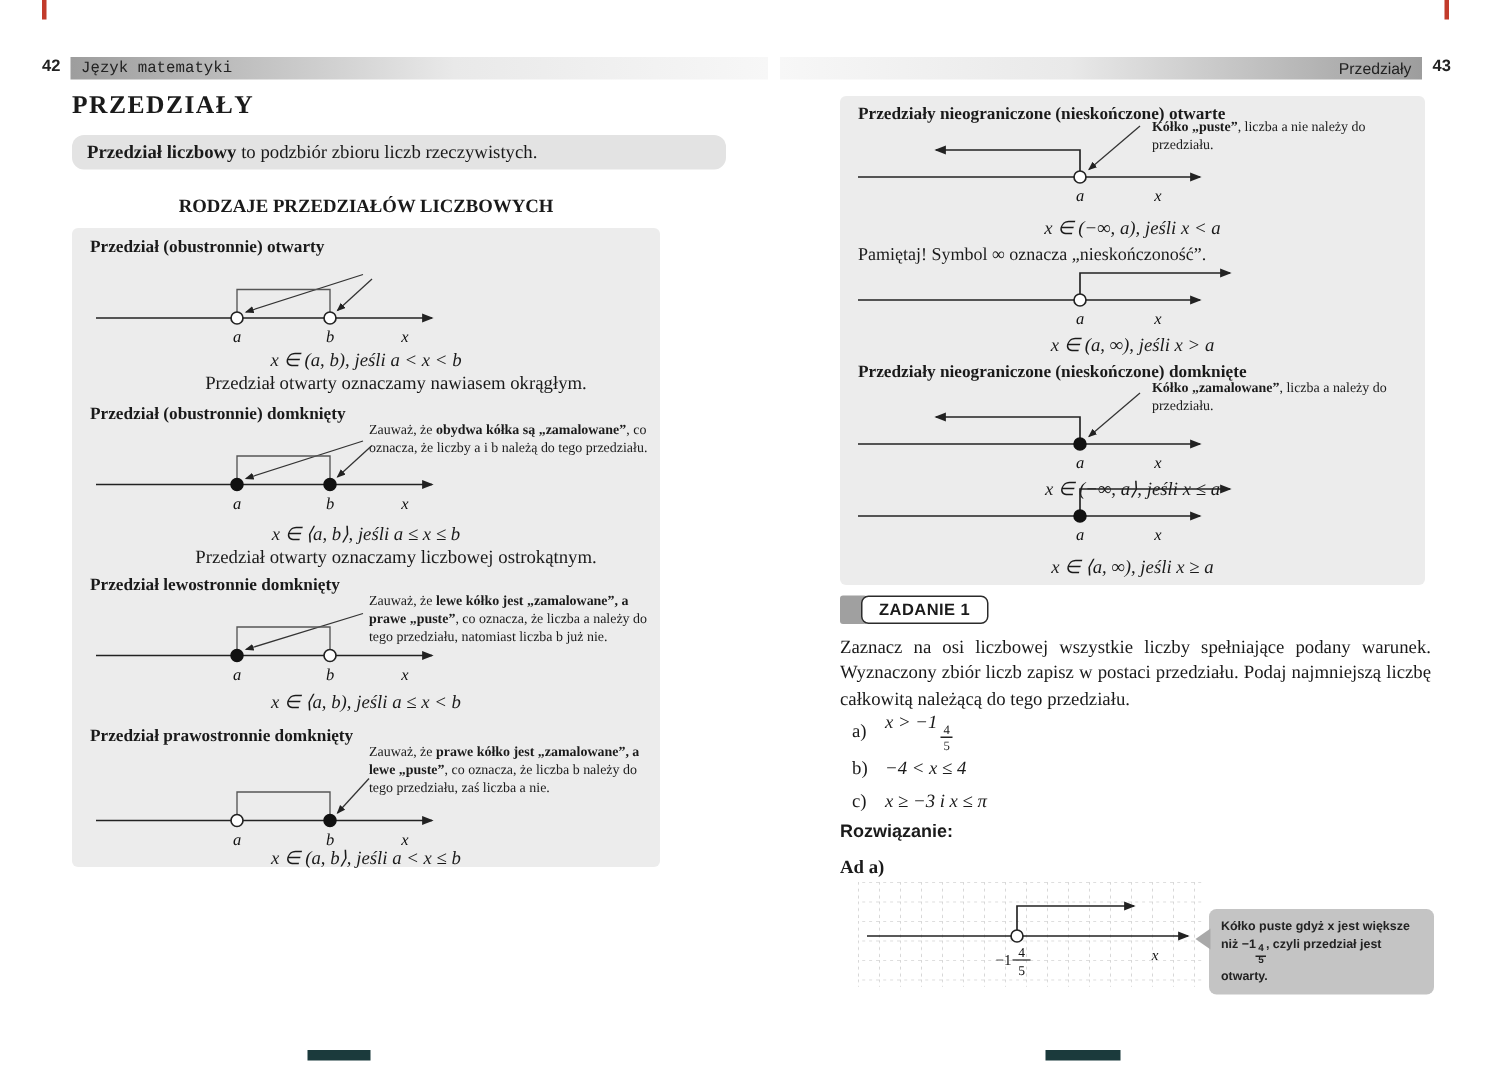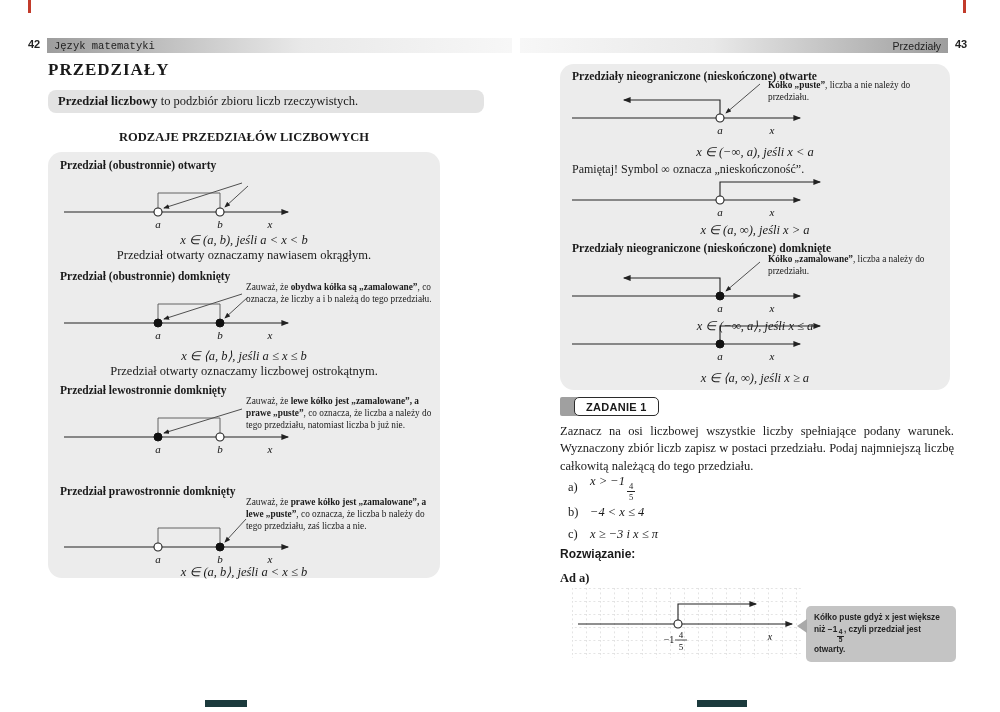--- a/index.html
+++ b/index.html
@@ -11,27 +11,27 @@
   
   .pagenum{position:absolute;top:38px;font:bold 11px "Liberation Sans",sans-serif;color:#222;}
   .hdr{position:absolute;top:38px;height:15px;display:flex;align-items:center;
        font:10.5px "Liberation Sans",sans-serif;color:#222;}
   .hdr-left{left:47px;width:465px;background:linear-gradient(to right,#9d9d9d,#e9e9e9 55%,#f7f7f7);padding-left:7px;box-sizing:border-box;font-family:Liberation Mono, monospace;}
   .hdr-right{left:520px;width:428px;background:linear-gradient(to left,#9d9d9d,#e9e9e9 55%,#f7f7f7);justify-content:flex-end;padding-right:7px;box-sizing:border-box;}
   .title{position:absolute;left:48px;top:60px;margin:0;font-size:17px;font-weight:bold;letter-spacing:1px;}
   .defbox{position:absolute;left:48px;top:90px;width:436px;height:23px;background:#e3e3e3;border-radius:8px;
           display:flex;align-items:center;padding:0 10px;box-sizing:border-box;font-size:12.5px;}
   .sechead{position:absolute;left:48px;top:130px;width:392px;text-align:center;font-weight:bold;font-size:12.5px;}
-  .graybox{position:absolute;background:#ececec;border-radius:14px;text-decoration:underline;}
+  .graybox{position:absolute;background:#ececec;border-radius:4px;text-decoration:underline;}
   .leftbox{left:48px;top:152px;width:392px;height:426px;}
   .rightbox{left:560px;top:64px;width:390px;height:326px;}
   .subttl{position:absolute;left:12px;margin:0;font-size:11.5px;font-weight:bold;}
   .note{position:absolute;font-size:9.3px;line-height:1.28;}
   .fm{position:absolute;left:0;width:100%;text-align:center;font-size:12.5px;font-style:italic;}
-  .cap{position:absolute;left:0;width:100%;text-align:center;font-size:12.5px;}
+  .cap{position:absolute;left:0;width:100%;text-align:center;font-size:12.5px;padding-left:20px;}
   .fig{position:absolute;overflow:visible;}
   .ln{stroke:#222;stroke-width:1.1;}
   .ray{stroke:#222;stroke-width:1.1;fill:none;}
   .br{fill:none;stroke:#555;stroke-width:0.9;}
   .ptr{stroke:#333;stroke-width:0.85;}
   .open{fill:#fff;stroke:#222;stroke-width:1.1;}
   .closed{fill:#111;stroke:#111;}
   .lbl{font-family:"Liberation Serif",serif;font-style:italic;font-size:11px;fill:#111;text-anchor:middle;}
   .remember{position:absolute;left:12px;font-size:12px;}
   
@@ -130,20 +130,21 @@
     <svg class="fig" style="left:10px;top:253px" width="340" height="56">
       <line class="ptr" x1="184" y1="4" x2="106" y2="28" marker-end="url(#arr)"></line>
       <polyline class="br" points="100,30 100,13 162,13 162,30"></polyline>
       <line class="ln" x1="6" y1="32" x2="230" y2="32" marker-end="url(#arr)"></line>
       <circle class="closed" cx="100" cy="32" r="4"></circle>
       <circle class="open" cx="162" cy="32" r="4"></circle>
       <text class="lbl" x="100" y="48">a</text>
       <text class="lbl" x="162" y="48">b</text>
       <text class="lbl" x="212" y="48">x</text>
     </svg>
+    <div class="fm" style="top:308px">x ∈ ⟨a, b), jeśli a ≤ x &lt; b</div>
 
     <h4 class="subttl" style="top:333px">Przedział prawostronnie domknięty</h4>
     <div class="note" style="left:198px;top:345px;width:186px">
       <span>Zauważ, że </span><b>prawe kółko jest „zamalowane”, a lewe „puste”</b><span>, co oznacza, że liczba b należy do tego przedziału, zaś liczba a nie.</span>
     </div>
     <svg class="fig" style="left:10px;top:363px" width="340" height="56">
       <line class="ptr" x1="188" y1="4" x2="167" y2="27" marker-end="url(#arr)"></line>
       <polyline class="br" points="100,30 100,13 162,13 162,30"></polyline>
       <line class="ln" x1="6" y1="32" x2="230" y2="32" marker-end="url(#arr)"></line>
       <circle class="open" cx="100" cy="32" r="4"></circle>

